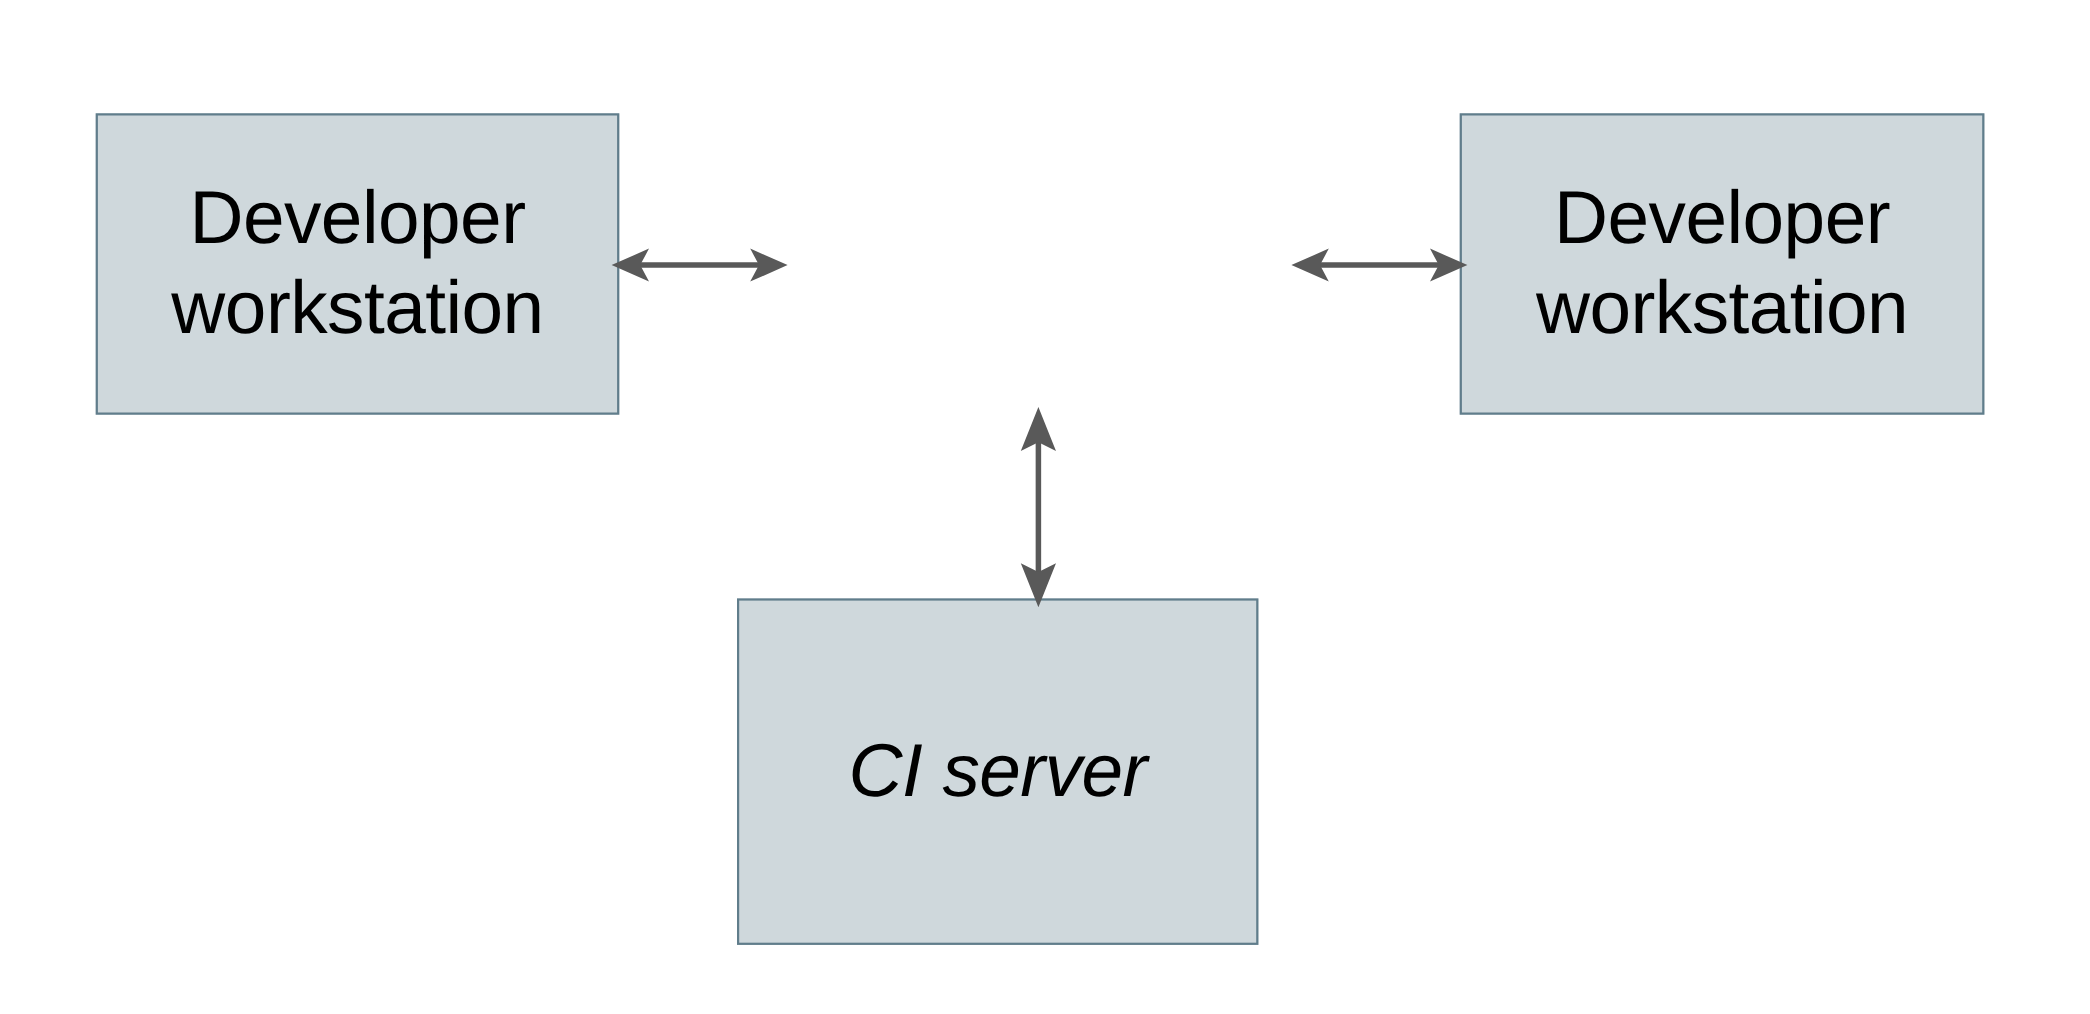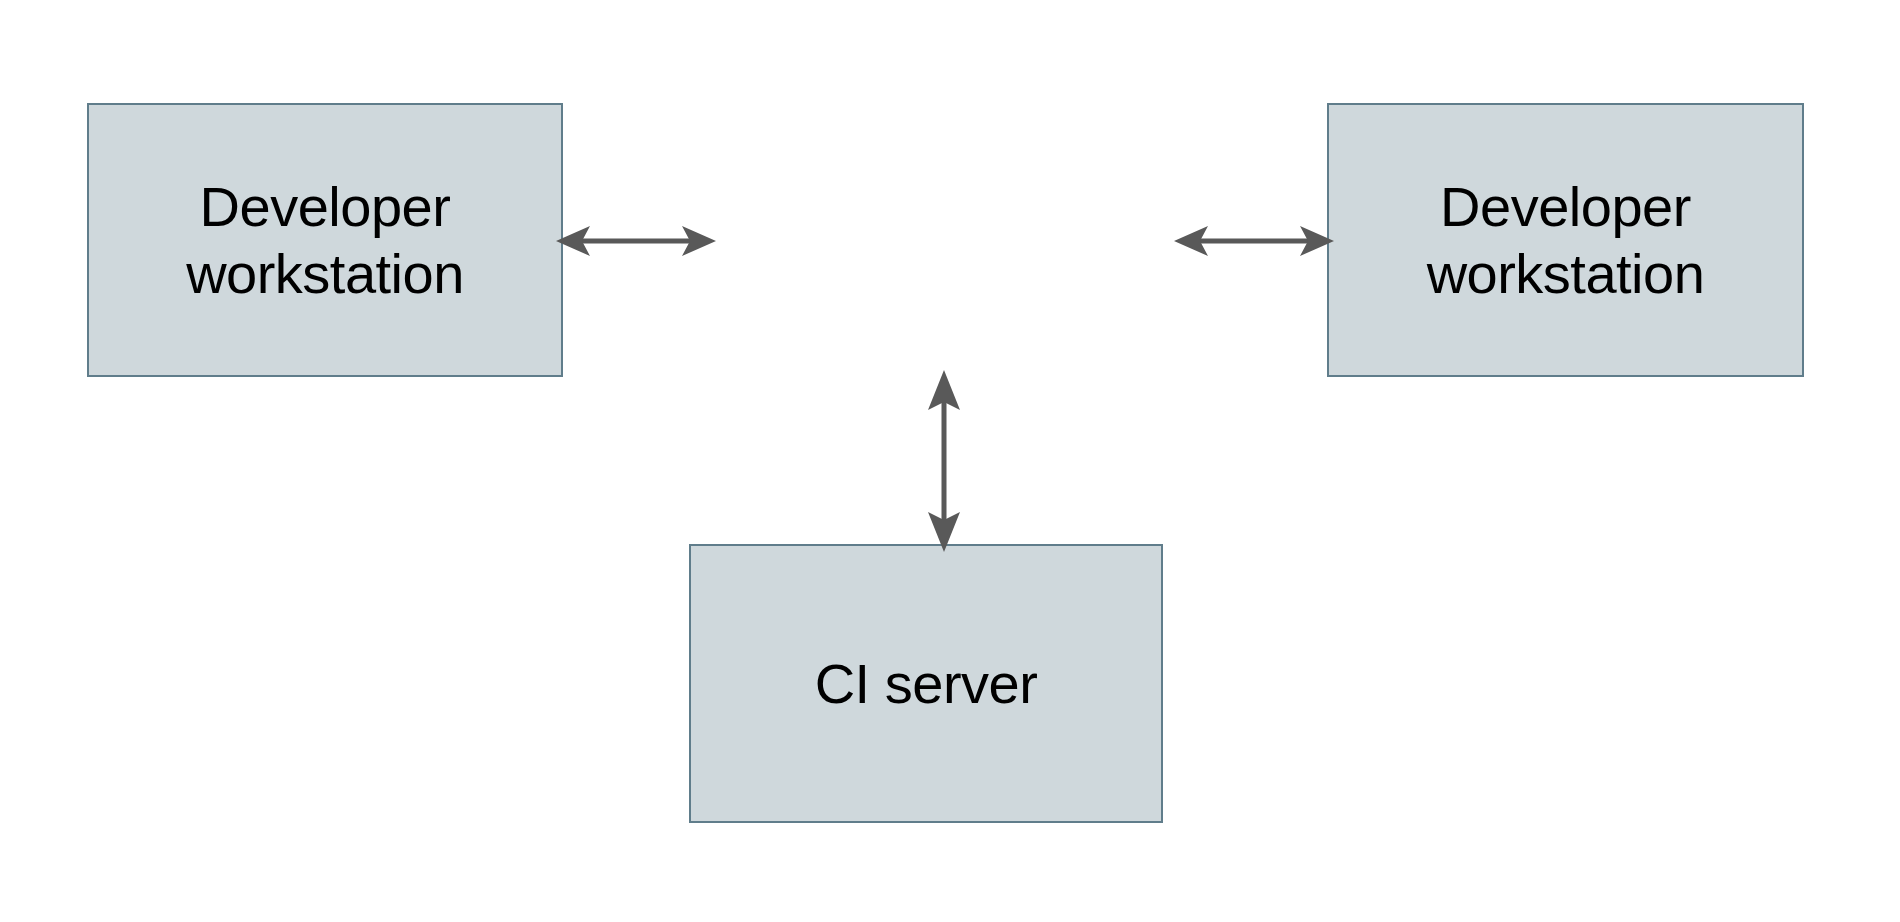--- a/index.html
+++ b/index.html
@@ -23,21 +23,21 @@
   .node {
     position: absolute;
     box-sizing: border-box;
     background: #cfd8dc;
     border: 2px solid #607d8b;
     display: flex;
     align-items: center;
     justify-content: center;
     text-align: center;
     color: #000000;
-    font-size: 56px;
+    font-size: 68px;
     line-height: 1.2;
     font-weight: 400;
     letter-spacing: -0.5px;
     white-space: pre-line;
   }
   .node-label {
     display: block;
     width: 118%;
   }
   #node-dev-left {
@@ -52,24 +52,25 @@
     width: 474px;
     height: 274px;
   }
   #node-dev-right {
     left: 1327px;
     top: 103px;
     width: 477px;
     height: 274px;
   }
   #node-ci-server {
-    left: 689px;
+    left: 670px;
     top: 544px;
     width: 474px;
-    height: 279px;
+    height: 315px;
+    font-style: italic;
   }
   .connector {
     position: absolute;
     overflow: visible;
   }
   #connector-left {
     left: 556px;
     top: 210px;
     width: 160px;
     height: 62px;

